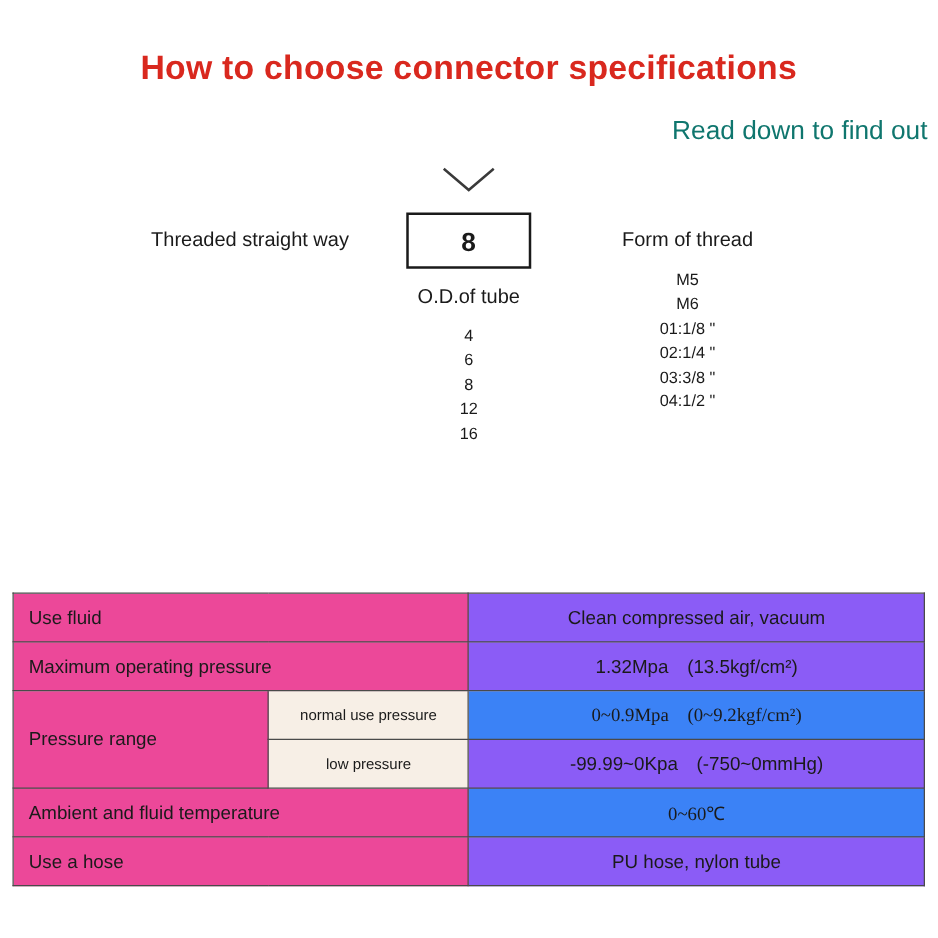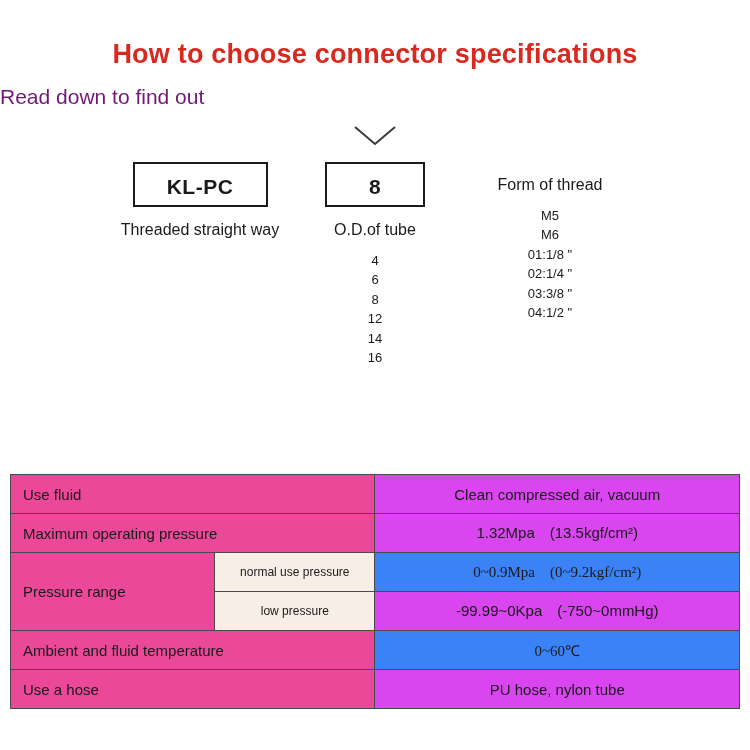--- a/index.html
+++ b/index.html
@@ -28,25 +28,25 @@
     text-align: center;
     color: #d9281e;
     font-size: 27px;
     font-weight: 700;
     letter-spacing: 0.2px;
     margin: 0;
     padding-top: 40px;
     line-height: 1.1;
   }
   .subtitle {
-    text-align: left;
-    color: #701a75;
+    text-align: right;
+    color: #0f766e;
     font-size: 21px;
     font-weight: 400;
-    margin: 0;
+    margin: 8px;
     padding-top: 15px;
     line-height: 1.1;
   }
 
   .chevron {
     width: 100%;
     text-align: center;
     margin-top: 16px;
     height: 26px;
   }
@@ -113,21 +113,21 @@
     background: #ec4899;
     text-align: left;
     font-size: 15px;
   }
   .cell-sub {
     background: #f7efe6;
     text-align: center;
     font-size: 12px;
   }
   .cell-value {
-    background: #d946ef;
+    background: #8b5cf6;
     text-align: center;
     font-size: 15px;
   }
   .cell-value.beige {
     background: #3b82f6;
     font-family: Liberation Serif, serif;
   }
 </style>
 </head>
 <body>
@@ -139,34 +139,32 @@
 
   <div class="chevron">
     <svg width="46" height="24" viewBox="0 0 46 24" aria-hidden="true">
       <polyline points="3,3 23,20 43,3" fill="none" stroke="#3a3a3a" stroke-width="2"></polyline>
     </svg>
   </div>
 
   <div class="code-row">
 
     <div class="code-col">
-      <div class="code-box w1">KL-PC</div>
       <div class="code-label">Threaded straight way</div>
       <div class="option-list"></div>
     </div>
 
     <div class="code-col">
       <div class="code-box w2">8</div>
       <div class="code-label">O.D.of tube</div>
       <div class="option-list">
         <div>4</div>
         <div>6</div>
         <div>8</div>
         <div>12</div>
-        <div>14</div>
         <div>16</div>
       </div>
     </div>
 
     <div class="code-col">
       <div class="code-label">Form of thread</div>
       <div class="option-list">
         <div>M5</div>
         <div>M6</div>
         <div>01:1/8 "</div>

